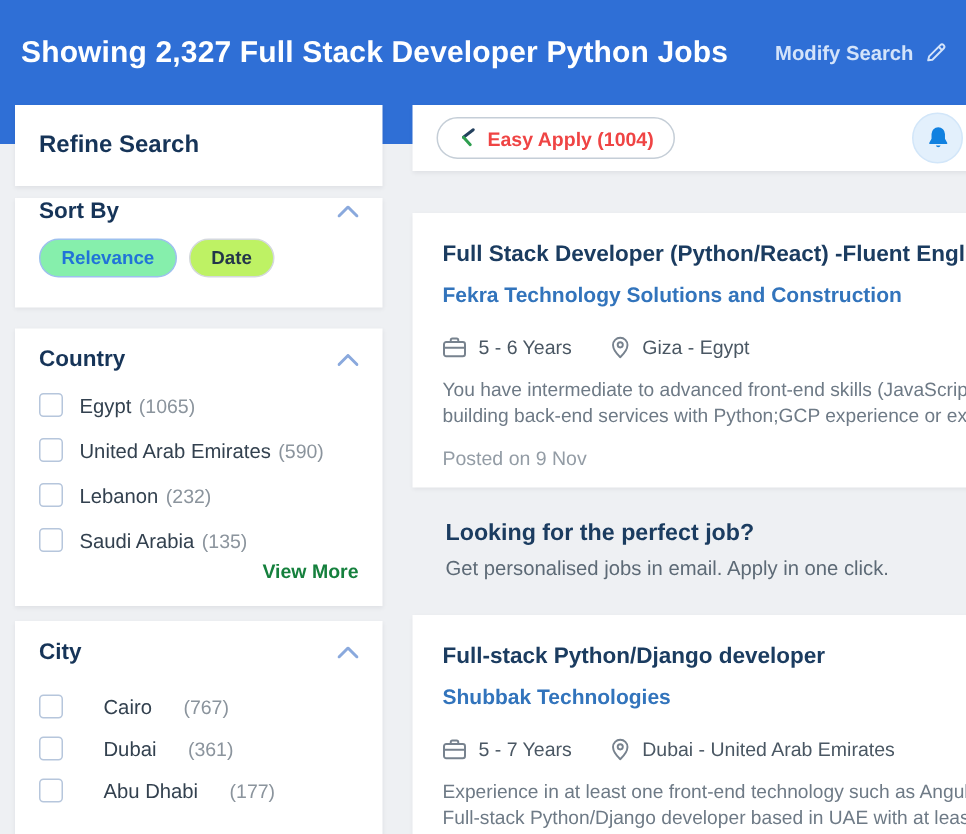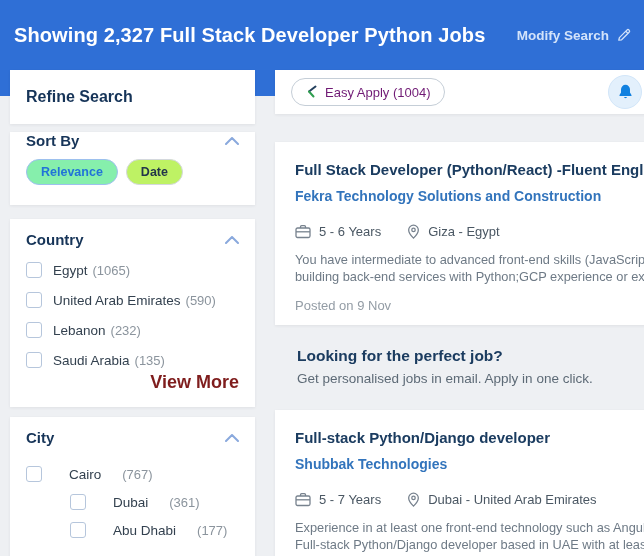--- a/index.html
+++ b/index.html
@@ -33,34 +33,34 @@
   .pill {
     height:26px; padding:0 14px; border-radius:14px; font-size:12.5px; font-weight:bold;
     background:#bef264; border:1px solid #d4d8dd; color:#23364a; cursor:pointer;
     font-family:inherit; display:flex; align-items:center;
   }
   .pill.active { background:#86efac; border-color:#9dc0ee; color:#2173d8; }
   .card-country { padding:12px 16px 8px; margin-bottom:10px; }
   .card-city { padding:12px 16px; height:230px; }
   .cb-row { display:flex; align-items:center; margin-top:14px; cursor:pointer; }
   .card-city .cb-row { margin-top:20px;gap:16px; }
-  .card-city .cb-row + .cb-row { margin-top:12px;margin-left:44px; }
+  .card-city .cb-row + .cb-row { margin-top:12px; }
   .cb { width:16px; height:16px; border:1px solid #b6c6dc; border-radius:3px; background:#fff; margin-right:11px; flex:0 0 16px; }
   .cb-label { font-size:13.5px; color:#33414f; }
   .cb-count { font-size:13px; color:#8b949d; margin-left:5px; }
   .view-more { text-align:right; margin-top:4px; padding-bottom:6px; }
-  .view-more a { font-size:18px; font-weight:bold; color:#7f1d1d; text-decoration:none; cursor:pointer; }
+  .view-more a { font-size:13px; font-weight:bold; color:#15803d; text-decoration:none; cursor:pointer; }
   
   .main { width:620px; flex:0 0 620px; }
   .topbar { height:44px; display:flex; align-items:center; padding:0 16px; position:relative; }
   .easy-apply {
     height:28px; display:flex; align-items:center; gap:7px; padding:0 13px;
     border:1px solid #c5ced7; border-radius:15px; background:#fff; cursor:pointer; font-family:inherit;
   }
-  .easy-apply span { font-size:13px; color:#701a75; font-weight:400; white-space:nowrap; }
+  .easy-apply span { font-size:13px; color:#ef4444; font-weight:700; white-space:nowrap; }
   .bell-btn {
     position:absolute; left:333px; top:5px; width:34px; height:34px; border-radius:50%;
     background:#e3f0fc; border:1px solid #d2e6f9; display:flex; align-items:center; justify-content:center; cursor:pointer;
   }
   .job-card { margin-top:28px; padding:18px 20px 12px; overflow:hidden; }
   .job-title { font-size:15px; font-weight:bold; color:#1b3c60; white-space:nowrap; line-height:19px; cursor:pointer; }
   .job-company { font-size:14px; font-weight:600; color:#3274bc; white-space:nowrap; line-height:16px; margin-top:9px; cursor:pointer; }
   .job-meta { display:flex; align-items:center; margin-top:20px; color:#4a5763; font-size:13px; }
   .job-meta .m-ico { display:flex; align-items:center; margin-right:8px; }
   .job-meta .m-text { margin-right:26px; white-space:nowrap; }

